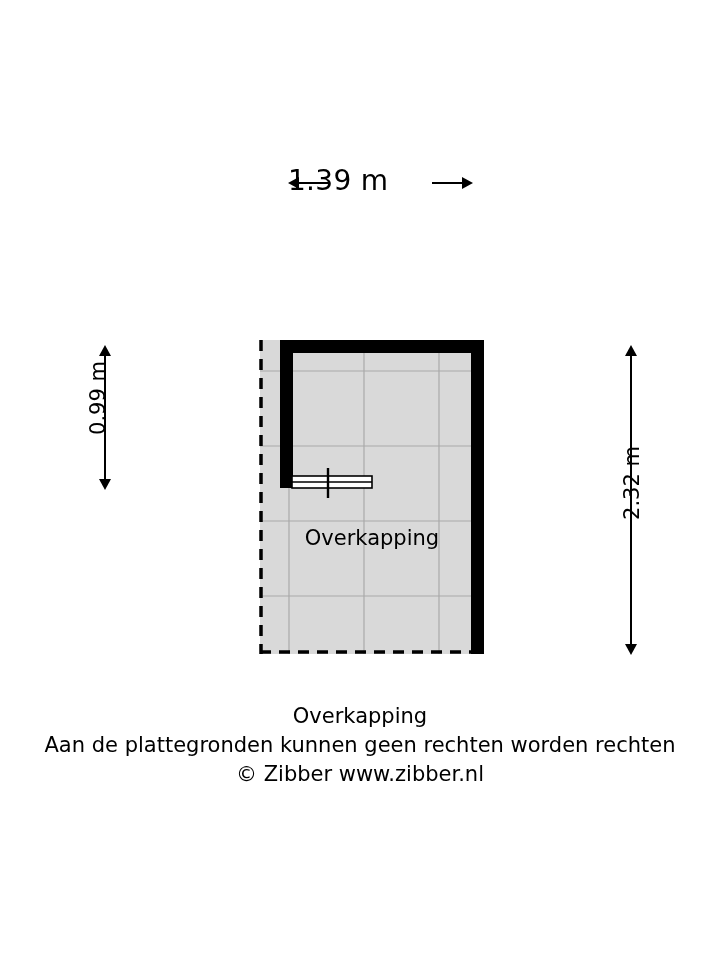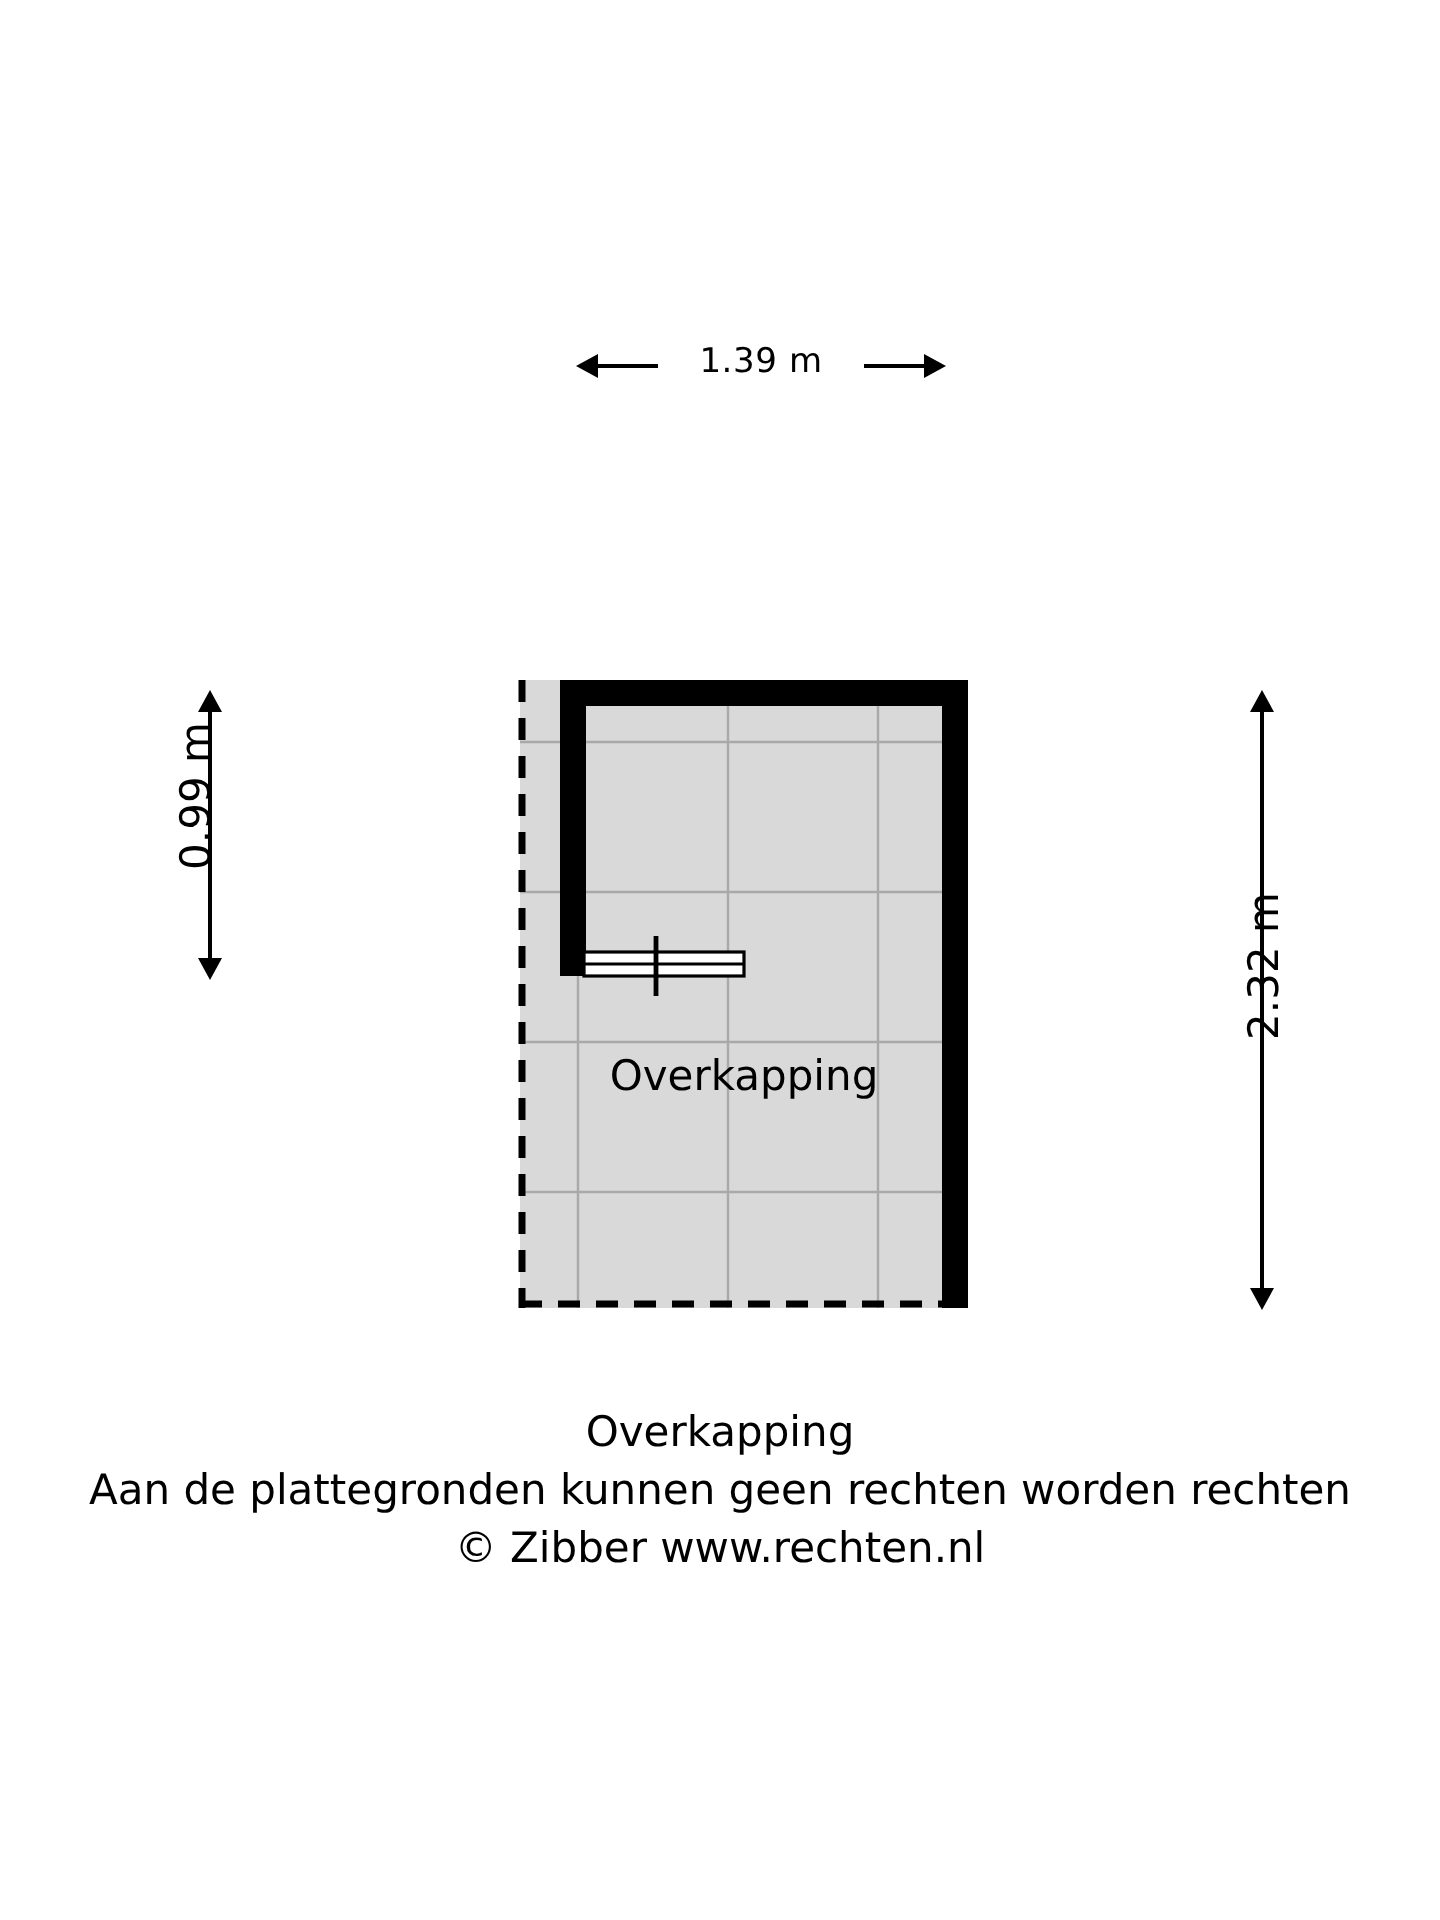--- a/index.html
+++ b/index.html
@@ -28,22 +28,22 @@
     position: absolute;
     left: 288px;
     top: 168px;
     width: 185px;
     height: 32px;
   }
   .dim-top .dim-label {
     position: absolute;
     left: 0; top: 0;
     width: 185px;
-    text-align: center;
-    font-size: 17px;
+    text-align: left;
+    font-size: 28px;
     line-height: 26px;
     letter-spacing: 0.3px;
   }
   .dim-top .arrow-line {
     position: absolute;
     top: 14px;
     height: 2px;
     background: #000;
   }
   .dim-top .arrow-line.left  { left: 5px; width: 36px; }
@@ -249,16 +249,16 @@
         <line x1="70" y1="130" x2="70" y2="160" stroke-width="2.4"></line>
       </g>
     </svg>
   </div>
 
   <div class="room-label">Overkapping</div>
 
   <div class="caption">
     <div class="line">Overkapping</div>
     <div class="line">Aan de plattegronden kunnen geen rechten worden rechten</div>
-    <div class="line">© Zibber www.rechten.nl</div>
+    <div class="line">© Zibber www.zibber.nl</div>
   </div>
 
 </div>
 
 </body></html>

